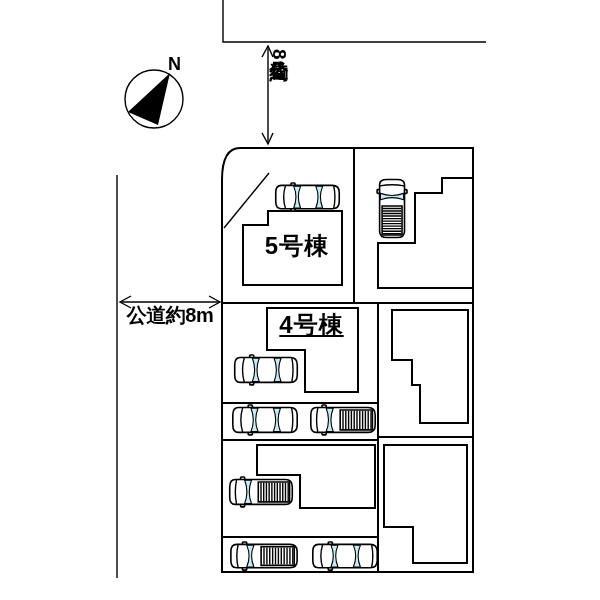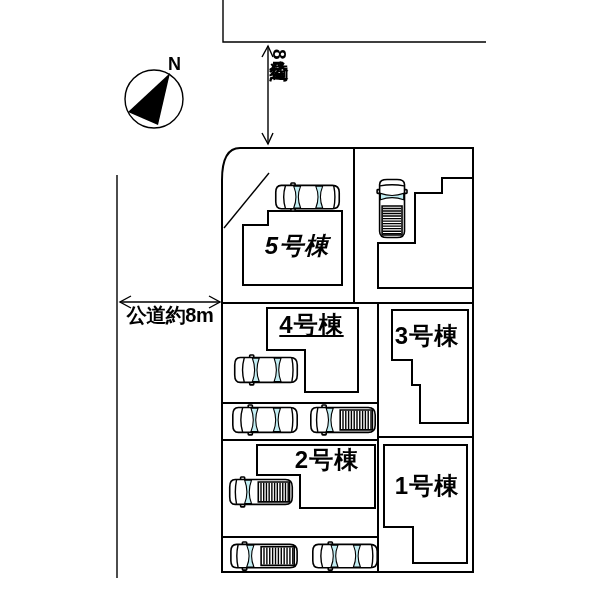--- a/index.html
+++ b/index.html
@@ -106,19 +106,16 @@
     <use href="#car-pickup" transform="translate(227,477) scale(0.68,0.83)"></use>
     <use href="#car-pickup" transform="translate(228,542) scale(0.72,0.78)"></use>
     <use href="#car-sedan" transform="translate(310,542) scale(0.70,0.78)"></use>
   </svg>
 
   <div class="north-label">N</div>
 
   <div class="road-label-v">公道約8m</div>
   <div class="road-label-h">公道約8m</div>
 
-  <div class="lot-label" style="left:243px;top:233px;width:108px;font-style:italic;">5号棟</div>
+  <div class="lot-label" style="left:243px;top:233px;width:108px;">5号棟</div>
   <div class="lot-label" style="left:264px;top:312px;width:95px;text-decoration:underline;">4号棟</div>
-  <div class="lot-label" style="left:388px;top:323px;width:78px;">3号棟</div>
-  <div class="lot-label" style="left:278px;top:447px;width:98px;">2号棟</div>
-  <div class="lot-label" style="left:386px;top:473px;width:82px;">1号棟</div>
 
 </div>
 
 </body></html>

